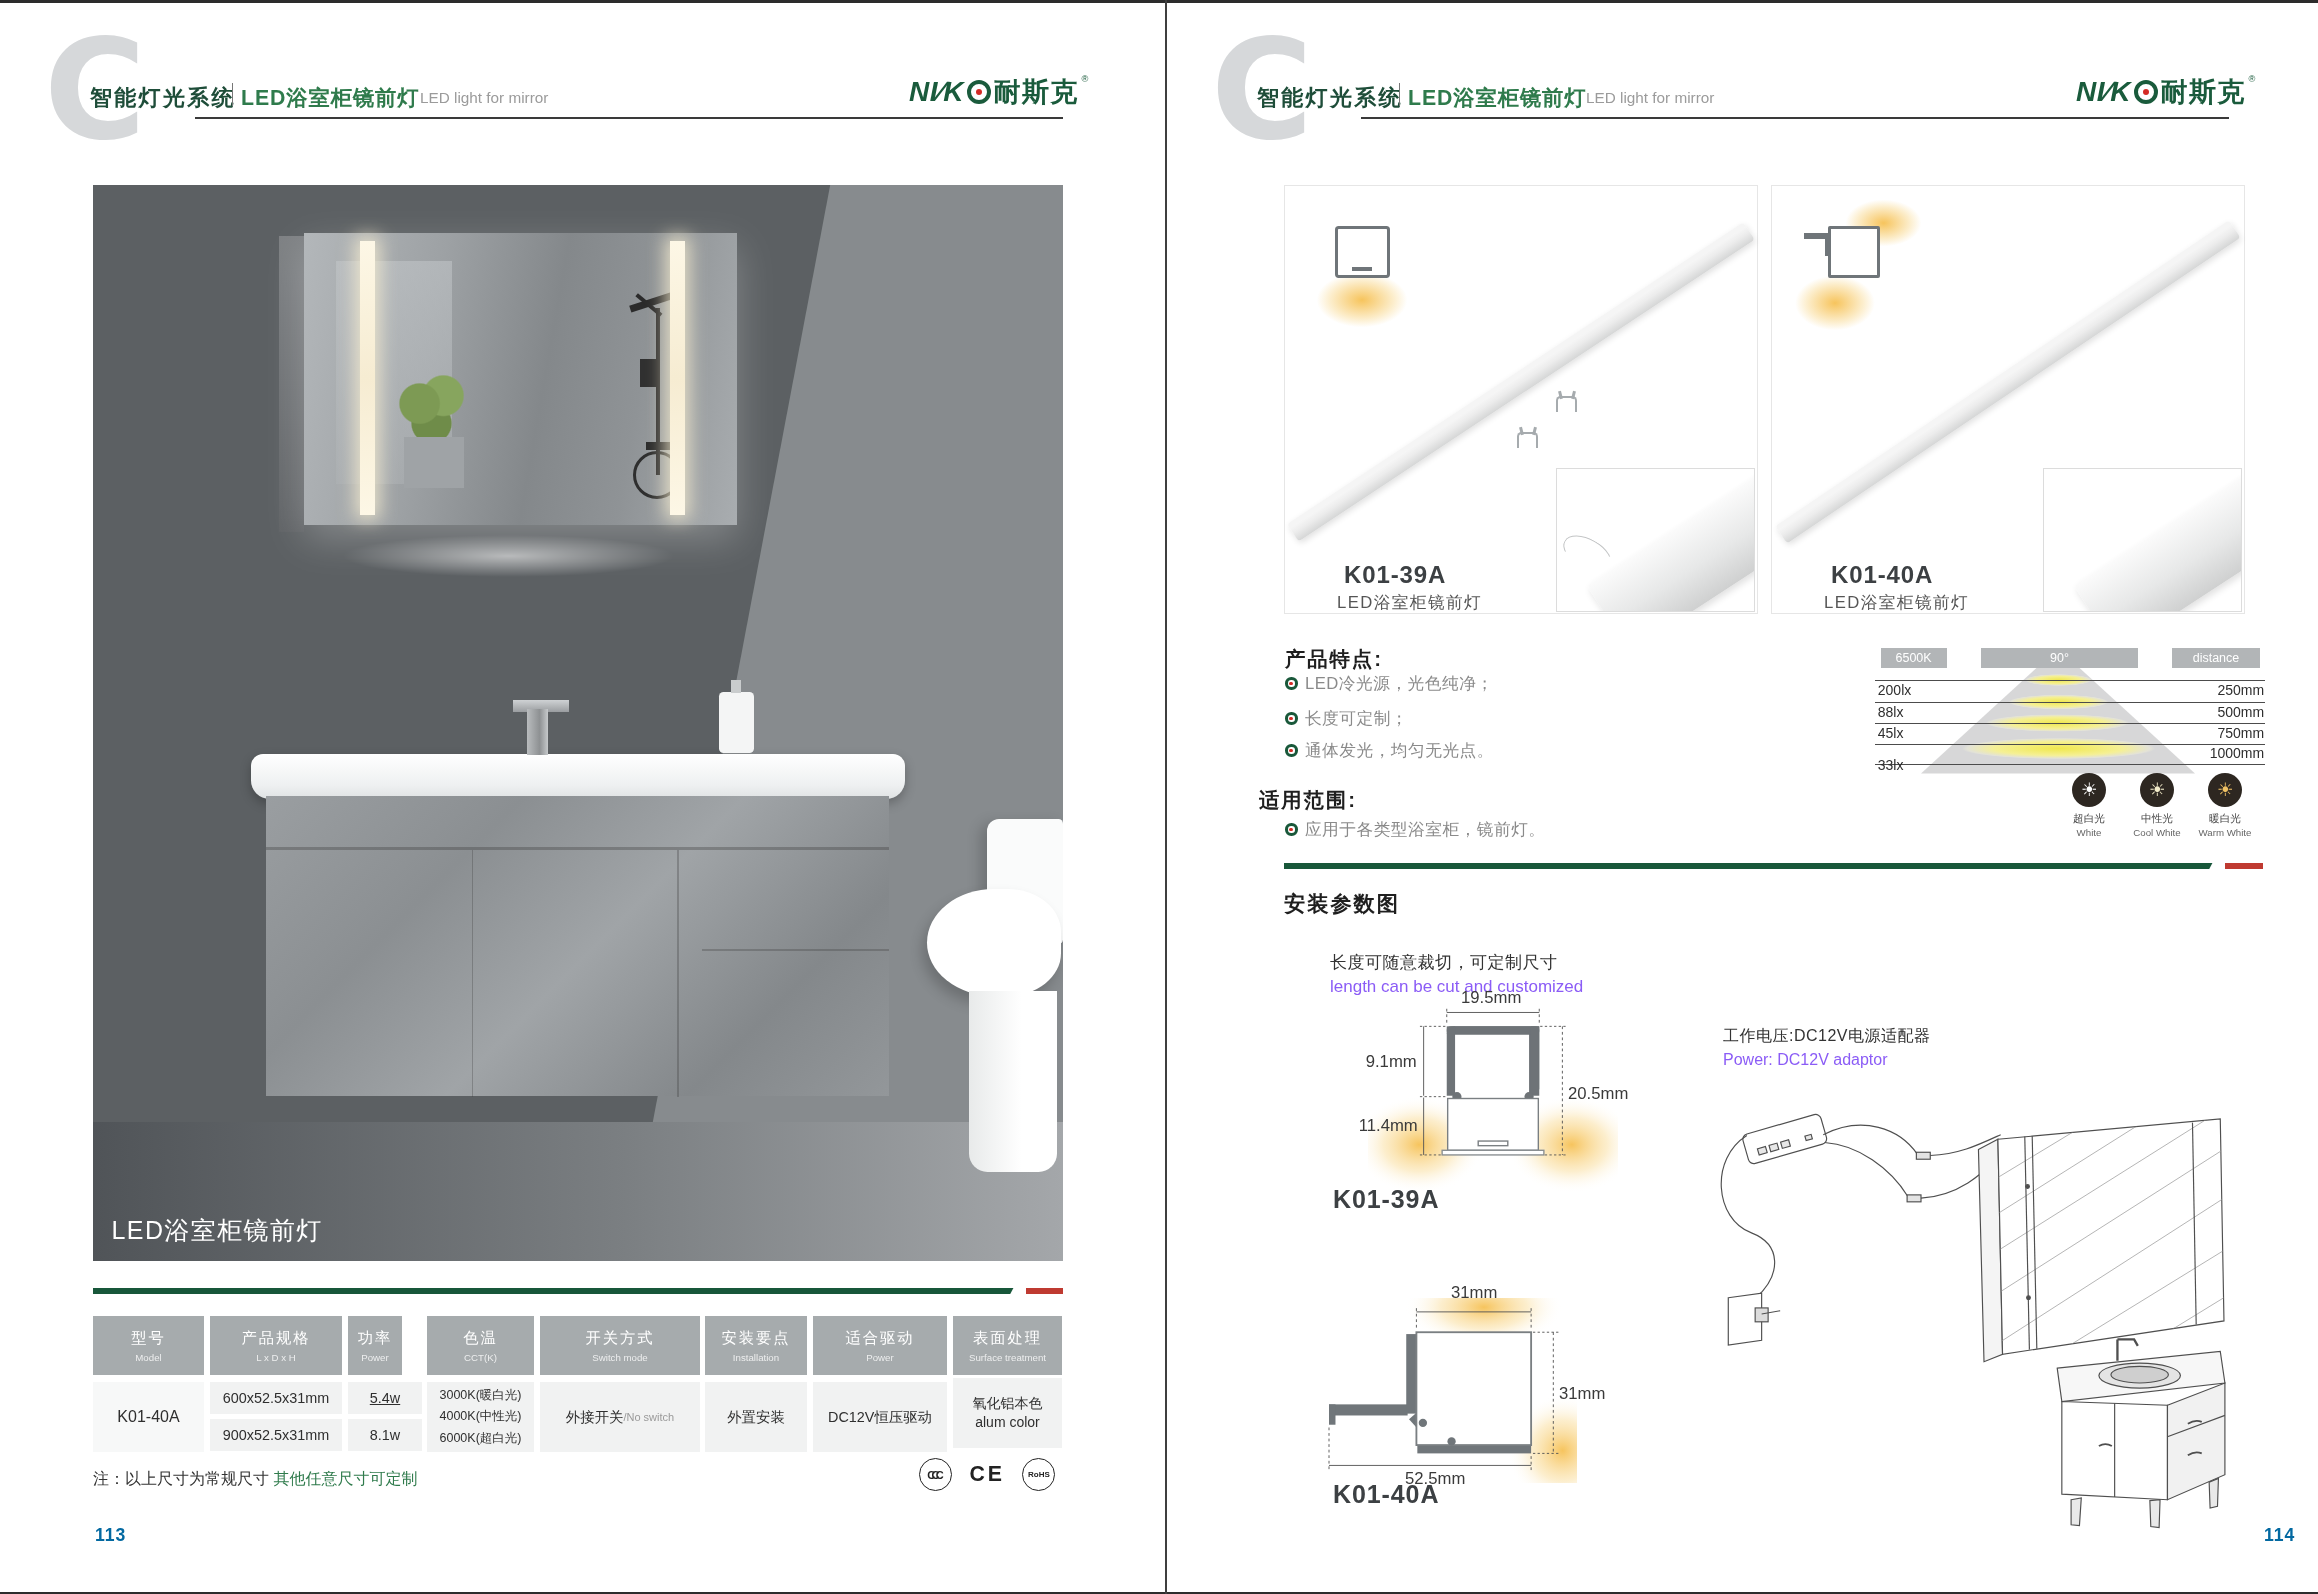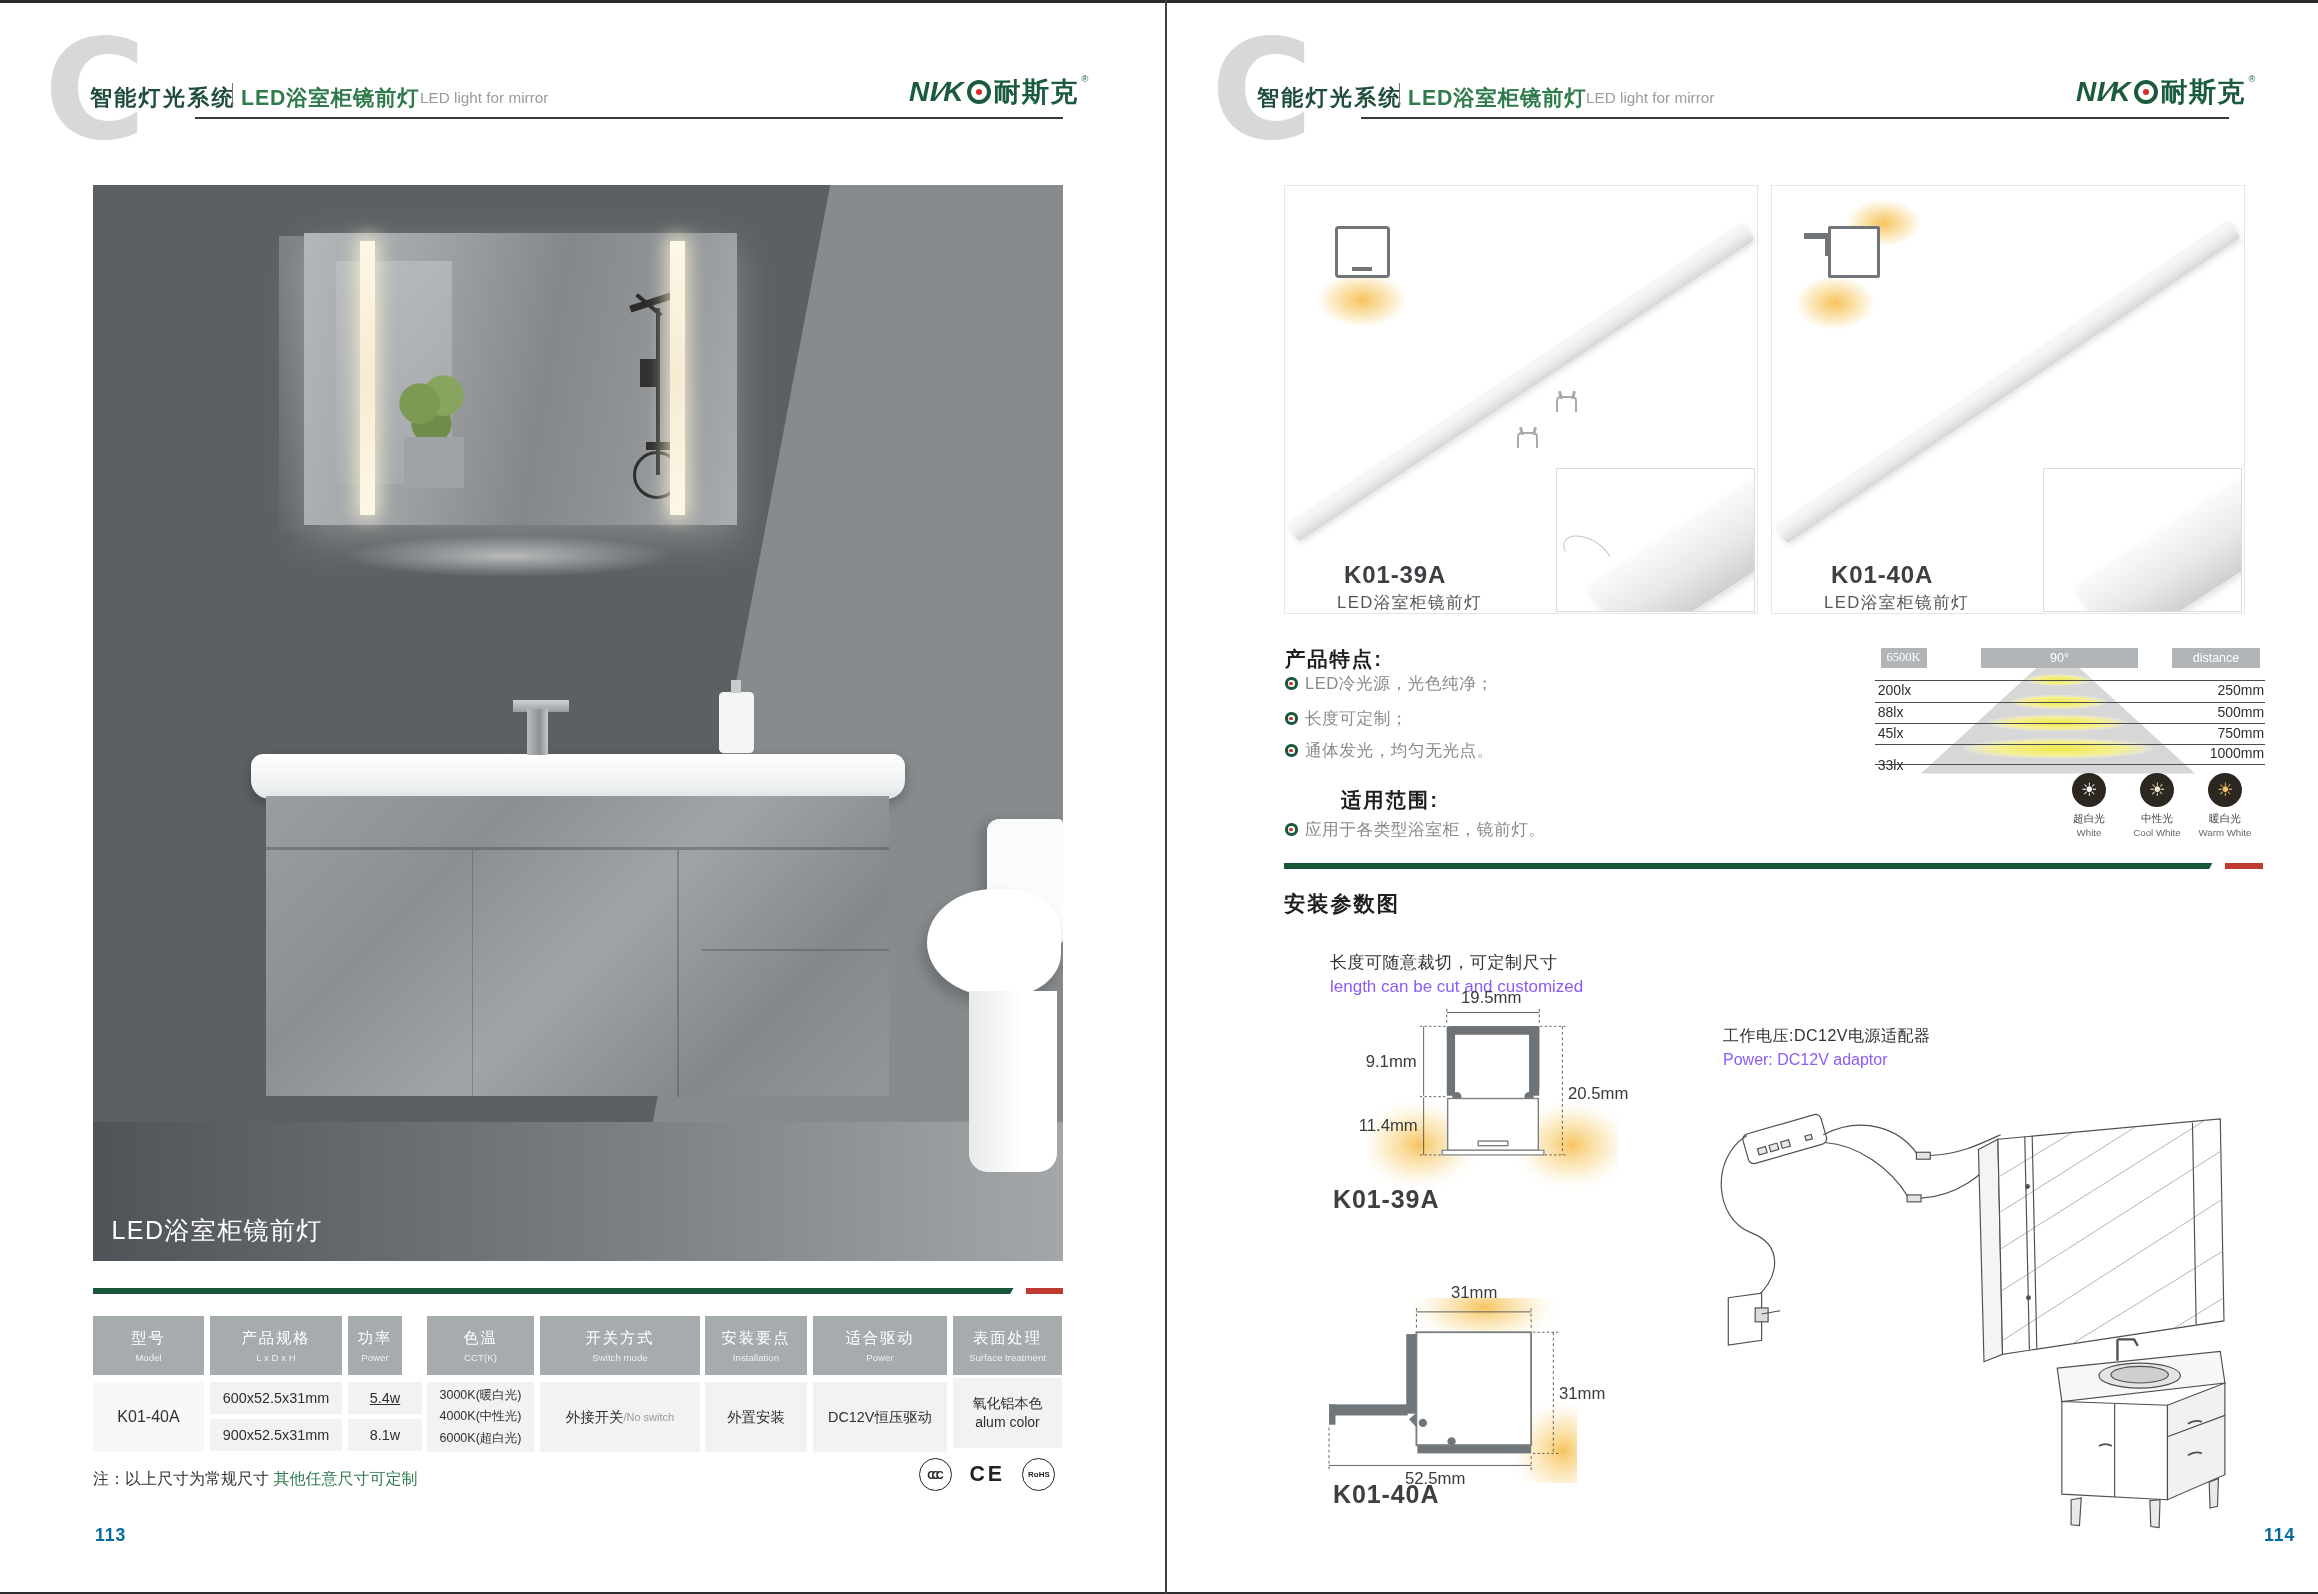--- a/index.html
+++ b/index.html
@@ -342,33 +342,33 @@
     <span class="feat-txt">LED冷光源，光色纯净；</span>
   </div>
   <div class="abs feat-item" style="left:1285px;top:707px;">
     <span class="bull"></span>
     <span class="feat-txt">长度可定制；</span>
   </div>
   <div class="abs feat-item" style="left:1285px;top:739px;">
     <span class="bull"></span>
     <span class="feat-txt">通体发光，均匀无光点。</span>
   </div>
-  <div class="abs sec-title" style="left:1341px;top:786px;text-align:center;">适用范围:</div>
+  <div class="abs sec-title" style="left:1259px;top:786px;text-align:center;">适用范围:</div>
   <div class="abs feat-item" style="left:1285px;top:818px;">
     <span class="bull"></span>
     <span class="feat-txt">应用于各类型浴室柜，镜前灯。</span>
   </div>
 
   <div class="abs pm">
     <div class="pm-cone"></div>
     <div class="pm-ell" style="left:137px;top:24px;width:93px;height:16px;"></div>
     <div class="pm-ell" style="left:114px;top:44px;width:139px;height:19.5px;"></div>
     <div class="pm-ell" style="left:83px;top:63px;width:199px;height:24px;"></div>
     <div class="pm-ell" style="left:49px;top:86px;width:269px;height:29px;"></div>
-    <div class="pm-box" style="left:5.6px;width:46px;font-family:Liberation Serif, serif;">6500K</div>
+    <div class="pm-box" style="left:5.6px;width:66px;">6500K</div>
     <div class="pm-box" style="left:106px;width:157px;">90°</div>
     <div class="pm-box" style="left:297px;width:88px;">distance</div>
     <div class="pm-line" style="top:32px;"></div>
     <div class="pm-line" style="top:54px;"></div>
     <div class="pm-line" style="top:75px;"></div>
     <div class="pm-line" style="top:96px;"></div>
     <div class="pm-line" style="top:116px;"></div>
     <div class="pm-lux" style="top:34px;">200lx</div>
     <div class="pm-lux" style="top:56px;">88lx</div>
     <div class="pm-lux" style="top:77px;">45lx</div>

